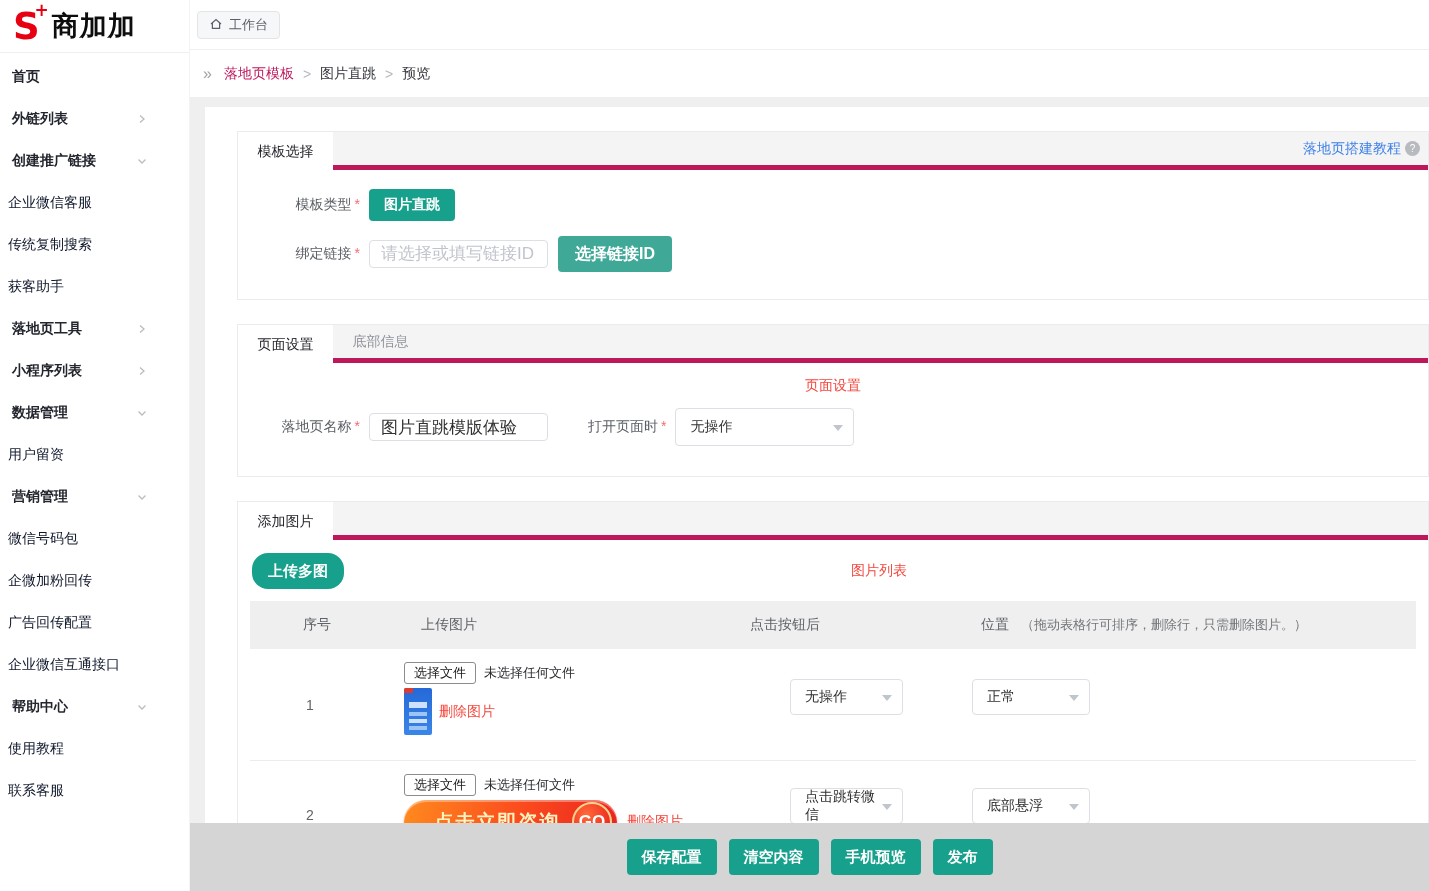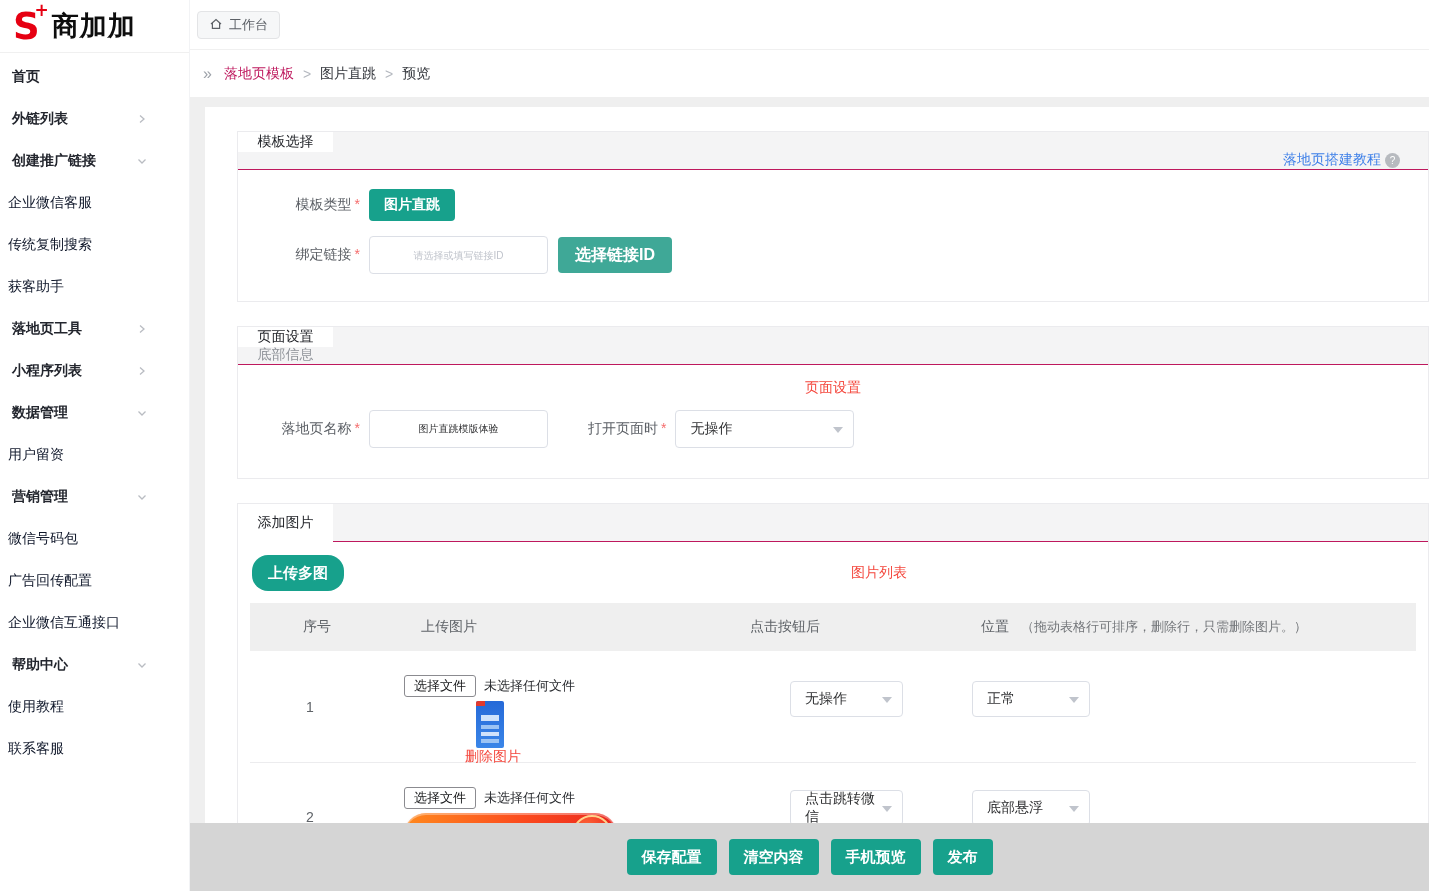--- a/index.html
+++ b/index.html
@@ -25,54 +25,54 @@
   .crumb-collapse { color:#9da2a9; font-size:16px; margin-right:12px; }
   .crumb-link { color:#be185d; cursor:pointer; }
   .crumb-item { color:#33363c; }
   .crumb-sep { color:#b4b8bf; margin:0 9px; }
 
   
   .main { position:absolute; left:190px; top:97px; right:0; bottom:0; background:#efefef; overflow:hidden; }
   .panel { position:absolute; left:15px; top:10px; width:1224px; min-height:900px; background:#fff; padding:24px 0 0 32px; }
   .card { width:1192px; background:#fff; border:1px solid #ebebee; }
   .card + .card { margin-top:24px; }
-  .tabs { height:38px; background:#f4f4f5; border-bottom:1px solid #be185d; display:flex;flex-direction:column; }
+  .tabs { height:38px; background:#f4f4f5; border-bottom:5px solid #be185d; display:flex; }
   .tab { width:95px; display:flex; align-items:center; justify-content:center; color:#8f9399; cursor:pointer; }
   .tab.active { background:#fff; color:#24262b; height:39px; margin-bottom:-1px; }
-  .tutorial { margin-left:auto; display:flex; align-items:center; gap:4px; padding-right:28px; color:#3d7fe8; cursor:pointer; }
+  .tutorial { margin-left:auto; display:flex; align-items:center; gap:4px; padding-right:8px; color:#3d7fe8; cursor:pointer; }
   .qmark { width:15px; height:15px; border-radius:50%; background:#b7babf; color:#fff; font-size:10px; display:flex; align-items:center; justify-content:center; }
 
   .form-row { display:flex; align-items:center; }
   .flabel { width:122px; text-align:right; color:#5c6066; flex:none; }
   .req { color:#f56c6c; margin-left:3px; }
   .ctrl { margin-left:9px; display:flex; align-items:center; }
   .badge { display:inline-flex; align-items:center; height:32px; padding:0 15px; background:#17a18c; color:#fff; font-weight:600; border-radius:4px; }
-  .tinput { width:179px; height:38px; border:1px solid #dcdfe6; border-radius:4px; padding:0 11px; font-size:10px; color:#303133; outline:none; font-family:inherit;text-align:center; }
+  .tinput { width:179px; height:28px; border:1px solid #dcdfe6; border-radius:4px; padding:0 11px; font-size:17px; color:#303133; outline:none; font-family:inherit; }
   .tinput::placeholder { color:#c0c4cc; }
   .btn-teal-lg { height:36px; margin-left:10px; padding:0 17px; background:#3fa897; color:#fff; font-size:16px; font-weight:600; border:none; border-radius:4px; cursor:pointer; font-family:inherit; }
   .select { position:relative; height:38px; width:179px; display:flex; align-items:center; border:1px solid #dcdfe6; border-radius:4px; padding:0 28px 0 14px; background:#fff; color:#303133; cursor:pointer; }
   .caret { position:absolute; right:10px; top:calc(50% - 2px); width:0; height:0; border:5px solid transparent; border-top:6px solid #c0c4cc; }
   .sec-title { text-align:center; color:#f4473d; }
 
   
   .toolrow { display:flex; align-items:center; padding:13px 14px 0; }
   .btn-upload { height:36px; padding:0 16px; background:#17a18c; color:#fff; font-size:15px; font-weight:600; border:none; border-radius:16px; cursor:pointer; font-family:inherit; }
   .list-title { flex:1; text-align:center; color:#f4473d; }
   .imgtable { margin:12px 12px 0; }
   .thead { position:relative; height:48px; background:#efefef; color:#5f6368; }
   .thead span { position:absolute; top:50%; transform:translateY(-50%); }
   .th-index { left:53px; } .th-upload { left:171px; } .th-click { left:500px; } .th-pos { left:731px; }
   .th-note { left:771px; font-size:13px; color:#73767a; }
   .trow { position:relative; height:112px; background:#fff; border-bottom:1px solid #ececee; }
   .row-index { position:absolute; left:0; top:50%; transform:translateY(-50%); width:120px; text-align:center; color:#5f6368; }
-  .upload-cell { position:absolute; left:154px; top:12px;margin-top:11px; }
+  .upload-cell { position:absolute; left:154px; top:12px; }
   .file-line { display:flex; align-items:center; height:24px; }
   .file-btn { height:22px; padding:0 9px; border:1px solid #8b8b90; border-radius:3px; background:#fff; font-size:13px; color:#17181a; cursor:pointer; font-family:inherit; }
   .file-status { margin-left:8px; font-size:13px; color:#2a2c30; }
-  .media-line { display:flex; align-items:center; margin-top:3px;flex-direction:column; }
+  .media-line { display:flex; align-items:center; margin-top:3px; }
   .del-link { margin-left:7px; color:#f4473d; cursor:pointer; }
   .sel { position:absolute; width:113px; height:36px; padding-right:26px; }
   .sel1 { left:540px; top:30px; }
   .sel2 { left:722px; top:30px; width:118px; }
   .trow.r2 .sel { top:27px; }
 
   
   .thumb { width:28px; height:47px; position:relative; background:linear-gradient(180deg,#2569d8,#3a86e8); border-radius:2px; overflow:hidden; flex:none; }
   .thumb::before { content:""; position:absolute; left:0; top:0; width:9px; height:5px; background:#e03a2f; }
   .thumb::after { content:""; position:absolute; left:5px; top:14px; width:18px; height:29px; background:
@@ -160,20 +160,23 @@
       <span class="chev">
           <svg width="10" height="10" viewBox="0 0 10 10">
             <path d="M1.5 3.5 L5 7 L8.5 3.5" fill="none" stroke="#b9bcc2" stroke-width="1.3"></path>
           </svg>
         </span>
       </div>
     <div class="mi mi-sub">
         <span>微信号码包</span>
       </div>
     <div class="mi mi-sub">
+        <span>企微加粉回传</span>
+      </div>
+    <div class="mi mi-sub">
         <span>广告回传配置</span>
       </div>
     <div class="mi mi-sub">
         <span>企业微信互通接口</span>
       </div>
     <div class="mi mi-top">
         <span>帮助中心</span>
       <span class="chev">
           <svg width="10" height="10" viewBox="0 0 10 10">
             <path d="M1.5 3.5 L5 7 L8.5 3.5" fill="none" stroke="#b9bcc2" stroke-width="1.3"></path>

